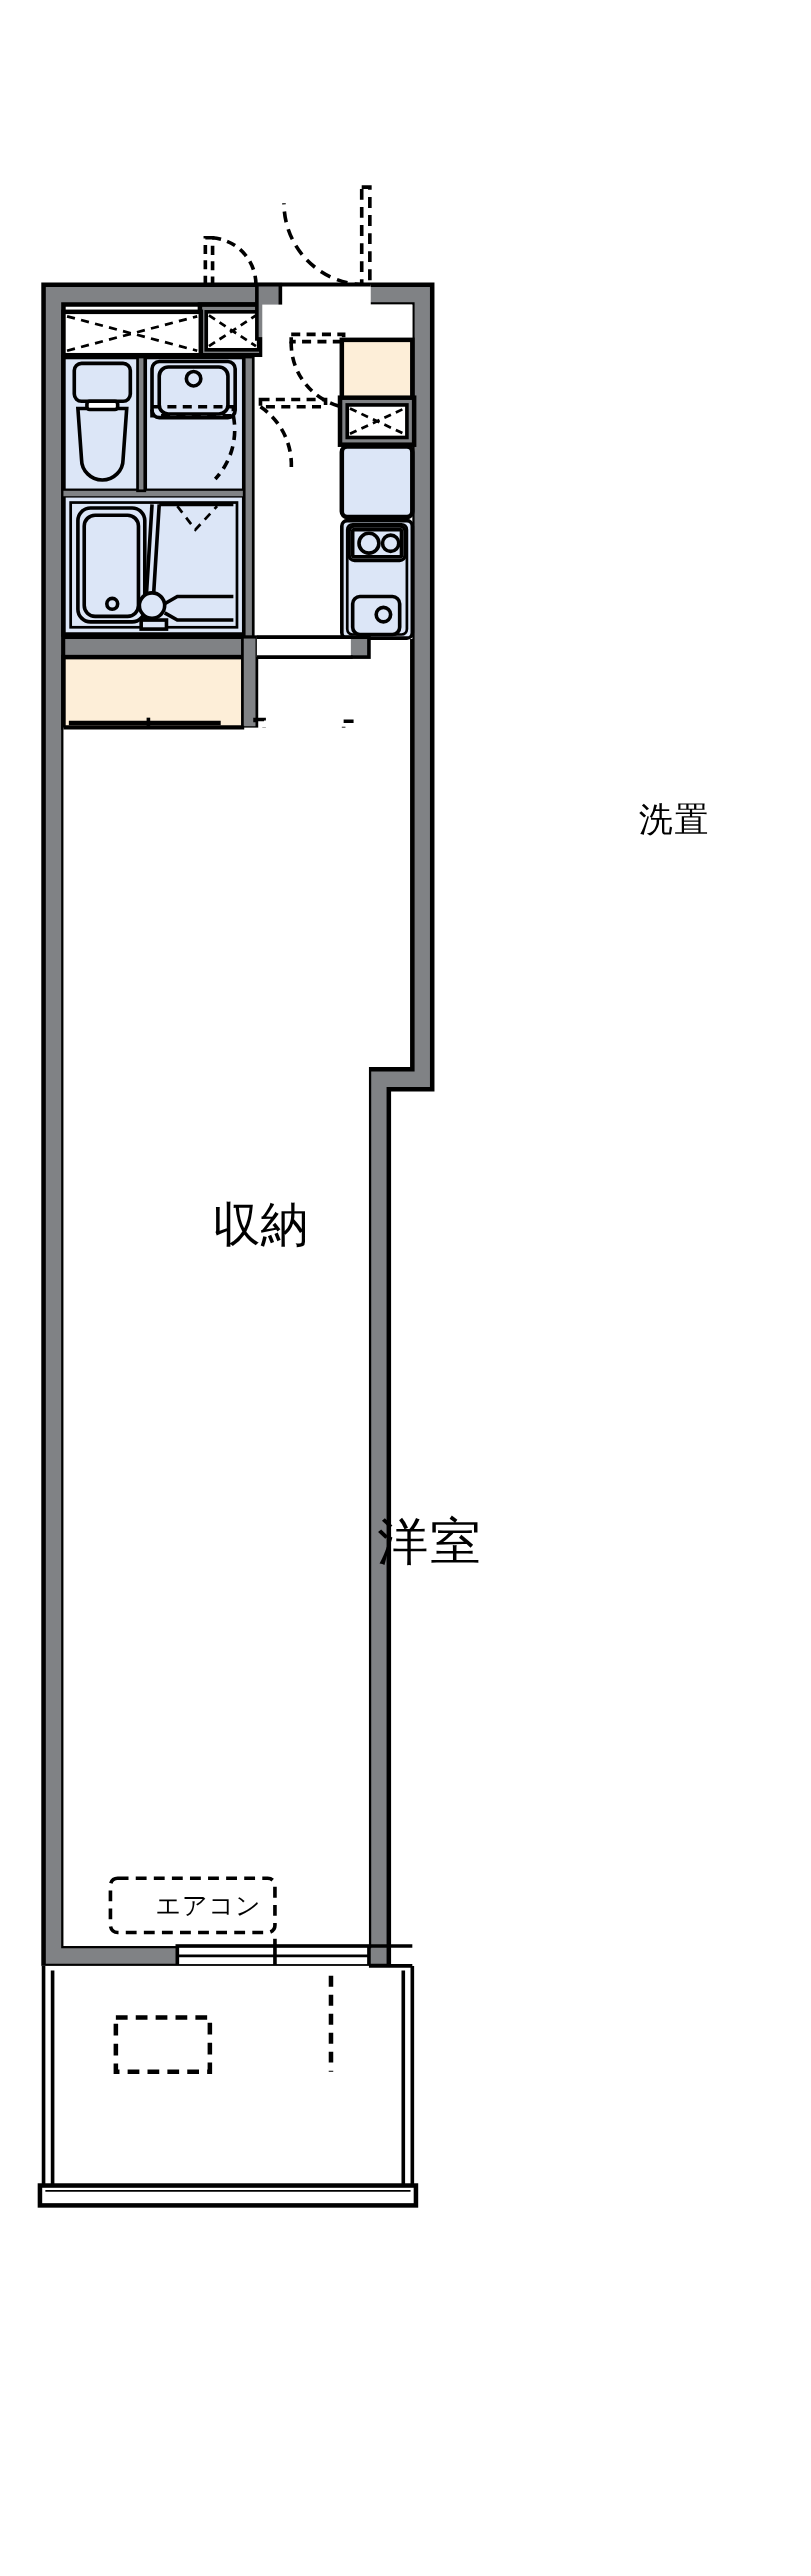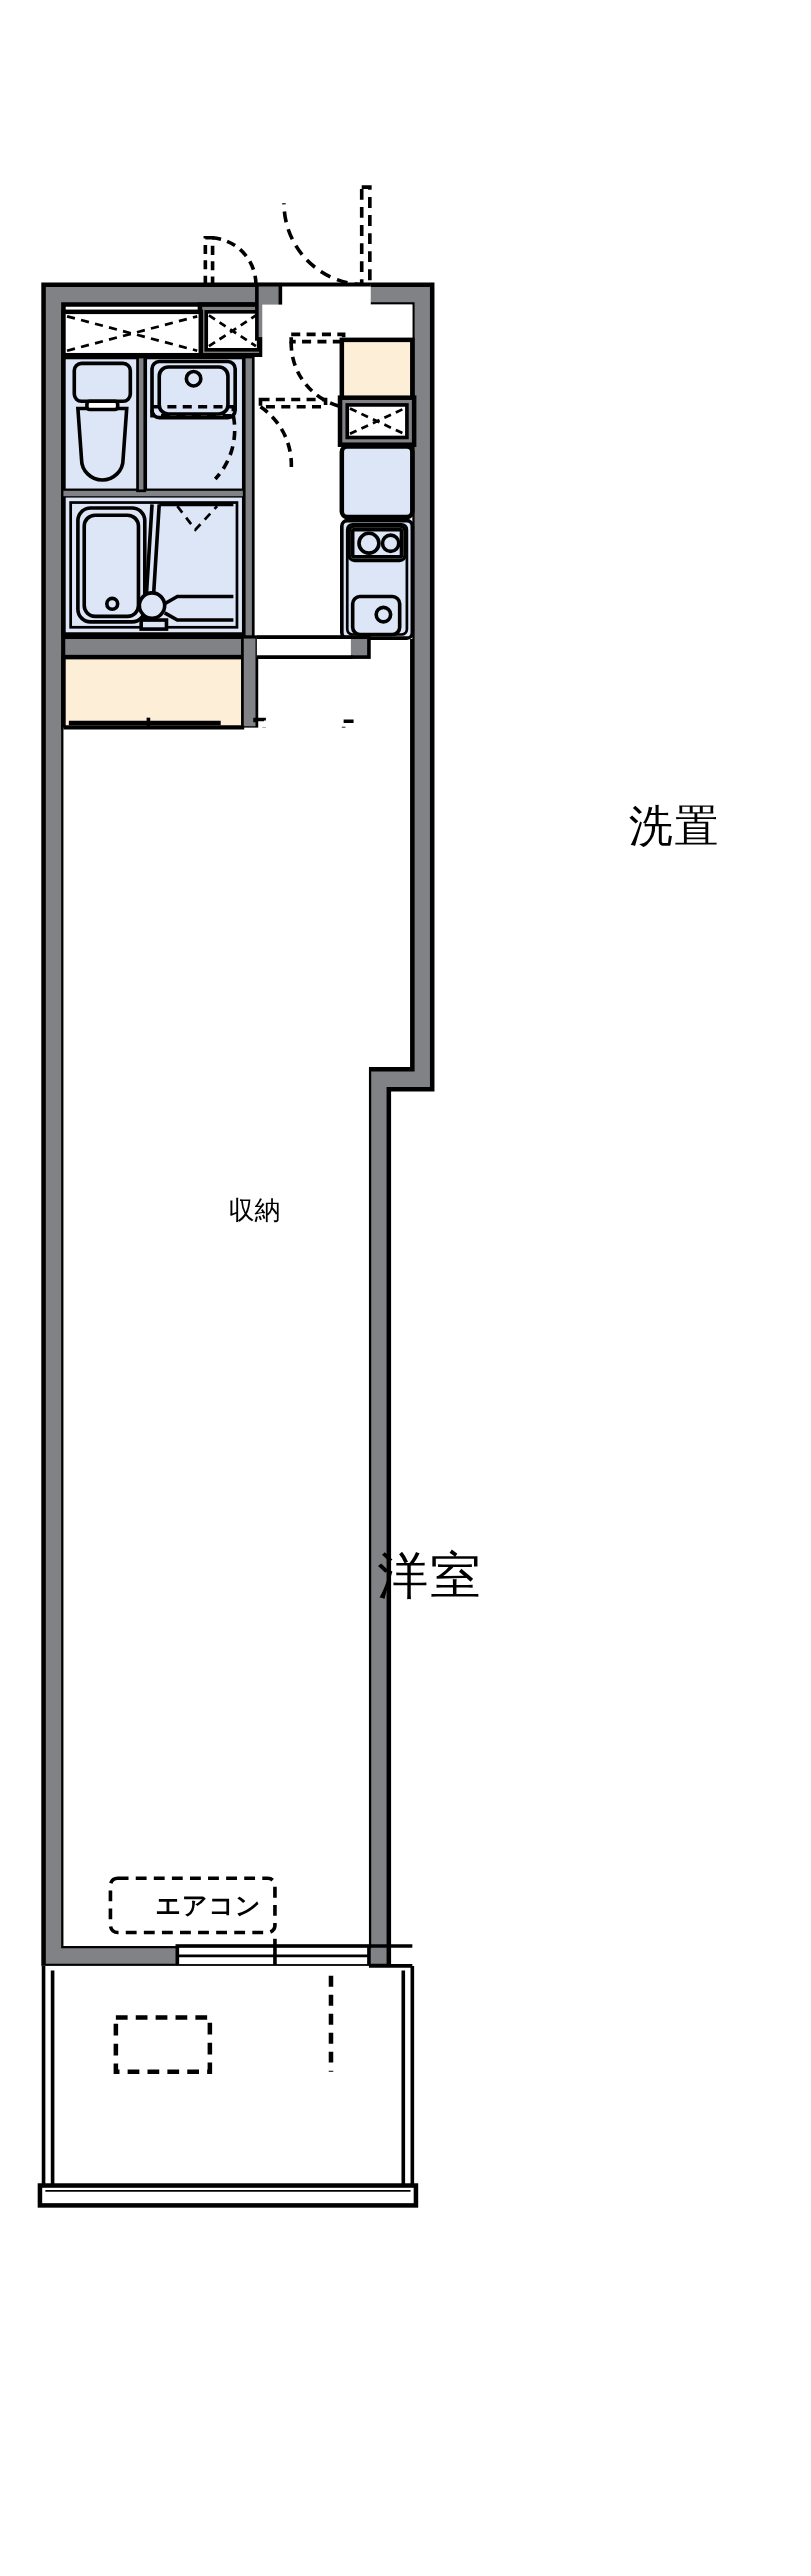--- a/index.html
+++ b/index.html
@@ -1,25 +1,25 @@
 <!DOCTYPE html>
 <html style="font-size:14.5px"><head>
 <meta charset="utf-8">
 <style>
   html,body{margin:0;padding:0;background:#ffffff;}
   body{font-family:"Liberation Sans","DejaVu Sans",sans-serif;}
   #stage{position:relative;width:812px;height:2576px;background:#ffffff;overflow:hidden;}
   #plan{position:absolute;left:0;top:0;width:812px;height:2576px;}
   .lbl{position:absolute;text-align:center;color:#000;white-space:nowrap;}
-  #room-name{left:0;right:0;top:1542px;font-size:51px;letter-spacing:1.8px;padding-left:48px;}
+  #room-name{left:0;right:0;top:1508px;font-size:51px;letter-spacing:1.8px;padding-left:48px;}
   #room-area{left:0;right:0;top:1611px;font-size:45px;letter-spacing:0px;}
   #room-area sup{font-size:25px;vertical-align:super;line-height:0;}
-  #storage-label{left:101px;top:1193px;width:307px;font-size:26px;}
-  #washer-label{left:611px;top:797px;width:127px;font-size:44px;letter-spacing:1.8px;}
-  #aircon-label{left:118px;top:1889px;width:181px;font-size:25px;letter-spacing:0.9px;font-weight:bold;}
+  #storage-label{left:107px;top:1193px;width:307px;font-size:48px;}
+  #washer-label{left:611px;top:797px;width:127px;font-size:34px;letter-spacing:1.8px;}
+  #aircon-label{left:118px;top:1889px;width:181px;font-size:25px;letter-spacing:0.9px;}
 </style>
 </head>
 <body>
 
 <div id="stage">
 
   <svg id="plan" viewBox="0 0 898 2850" xmlns="http://www.w3.org/2000/svg">
 
     <g>
 

